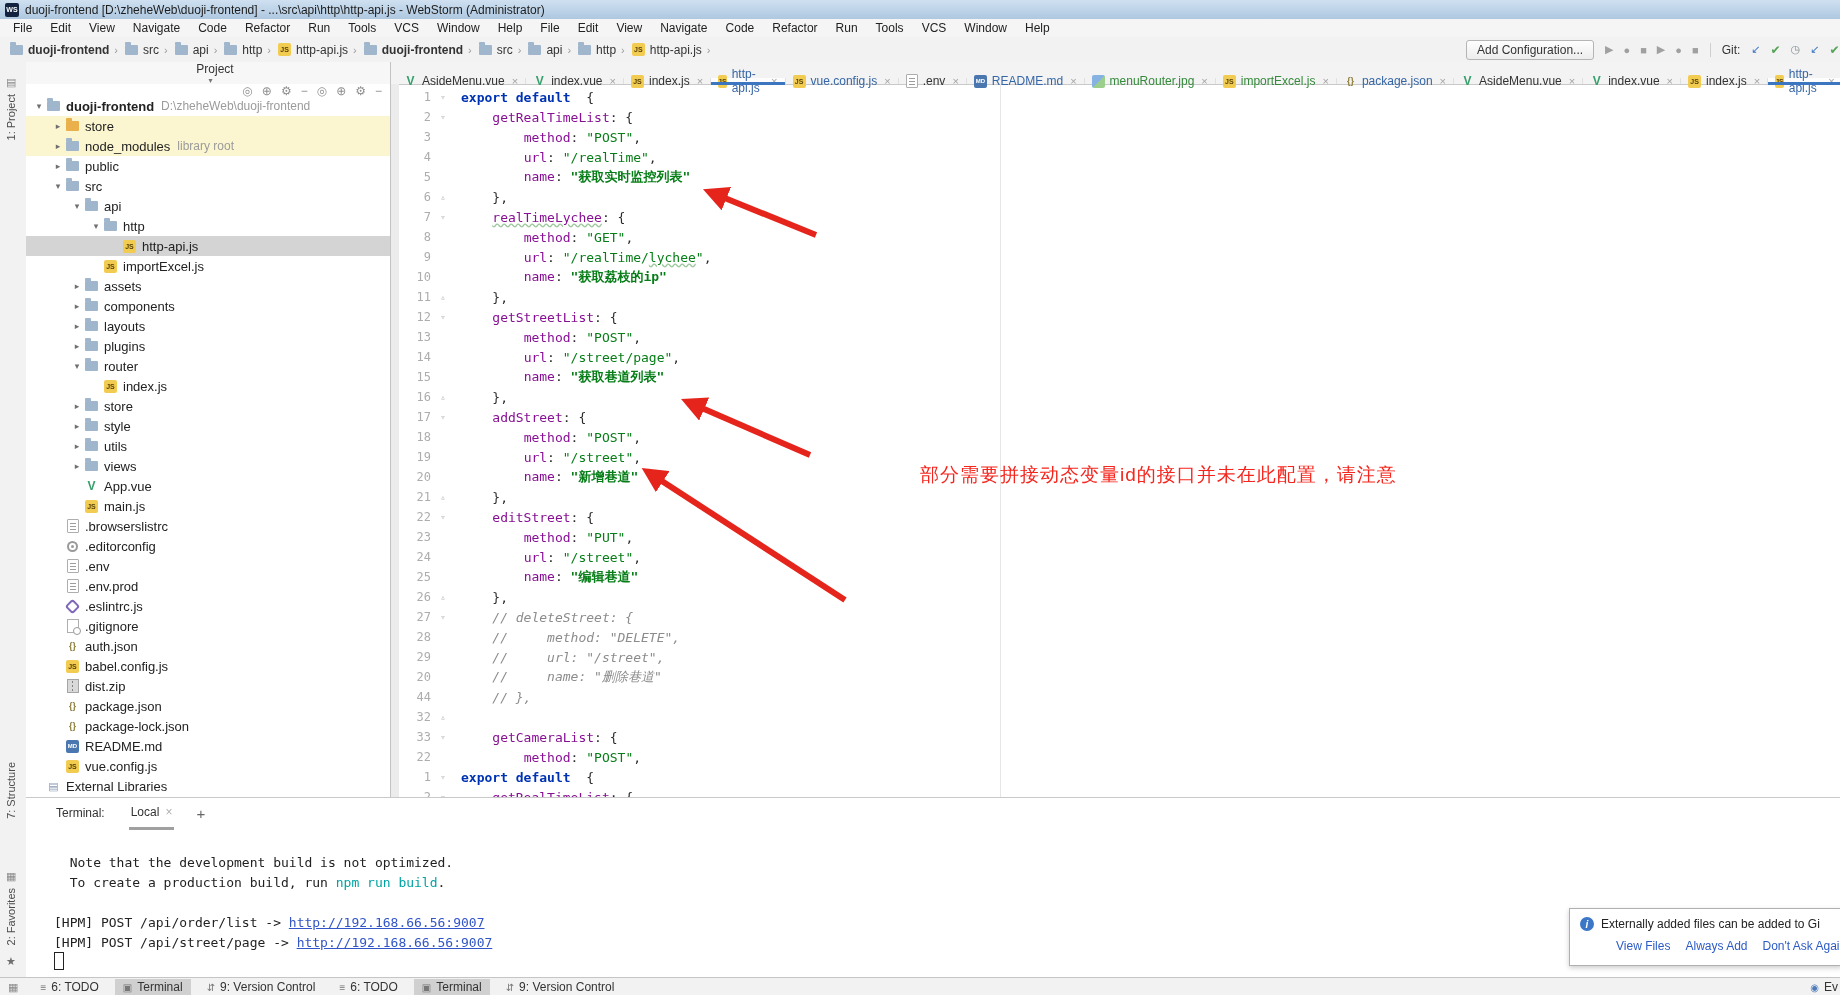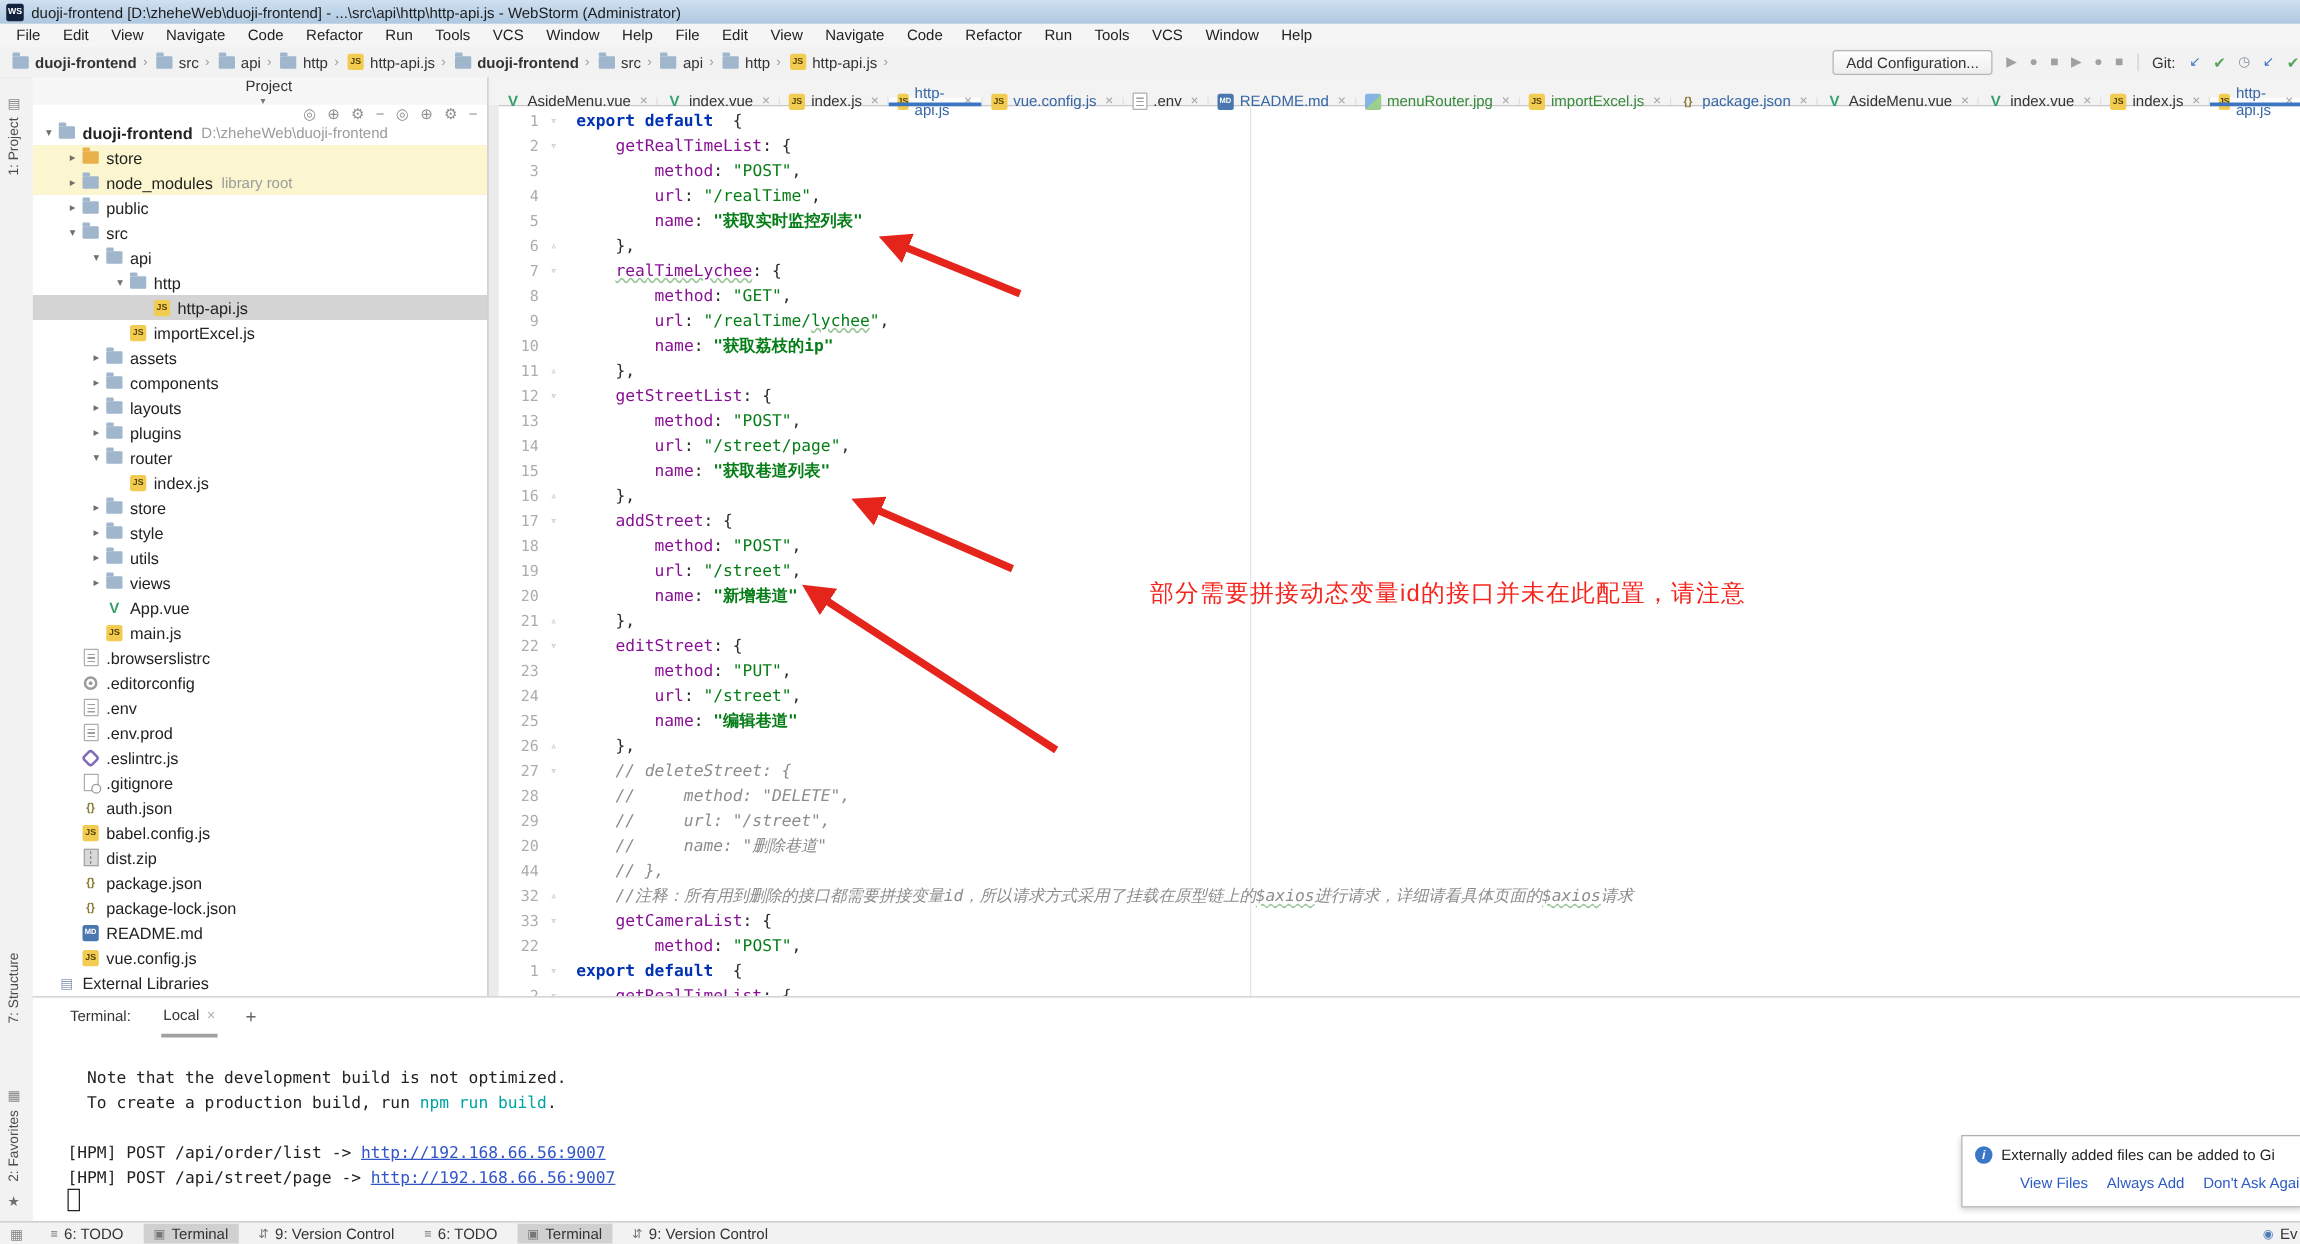--- a/index.html
+++ b/index.html
@@ -903,21 +903,20 @@
 
           <div class="cl">
             <span class="cl-num">44</span>
             <span class="cl-fold"></span>
             <span class="cl-text"><span class="p">    </span><span class="c">// },</span></span>
           </div>
 
           <div class="cl">
             <span class="cl-num">32</span>
             <span class="cl-fold">▵</span>
-            <span class="cl-text"><span class="p">    </span><span class="c">//注释：所有用到删除的接口都需要拼接变量id，所以请求方式采用了挂载在原型链上的</span><span class="c typo">$axios</span><span class="c">进行请求，详细请看具体页面的</span><span class="c typo">$axios</span><span class="c">请求</span></span>
           </div>
 
           <div class="cl">
             <span class="cl-num">33</span>
             <span class="cl-fold">▿</span>
             <span class="cl-text"><span class="p">    </span><span class="pr">getCameraList</span><span class="p">: {</span></span>
           </div>
 
           <div class="cl">
             <span class="cl-num">22</span>

